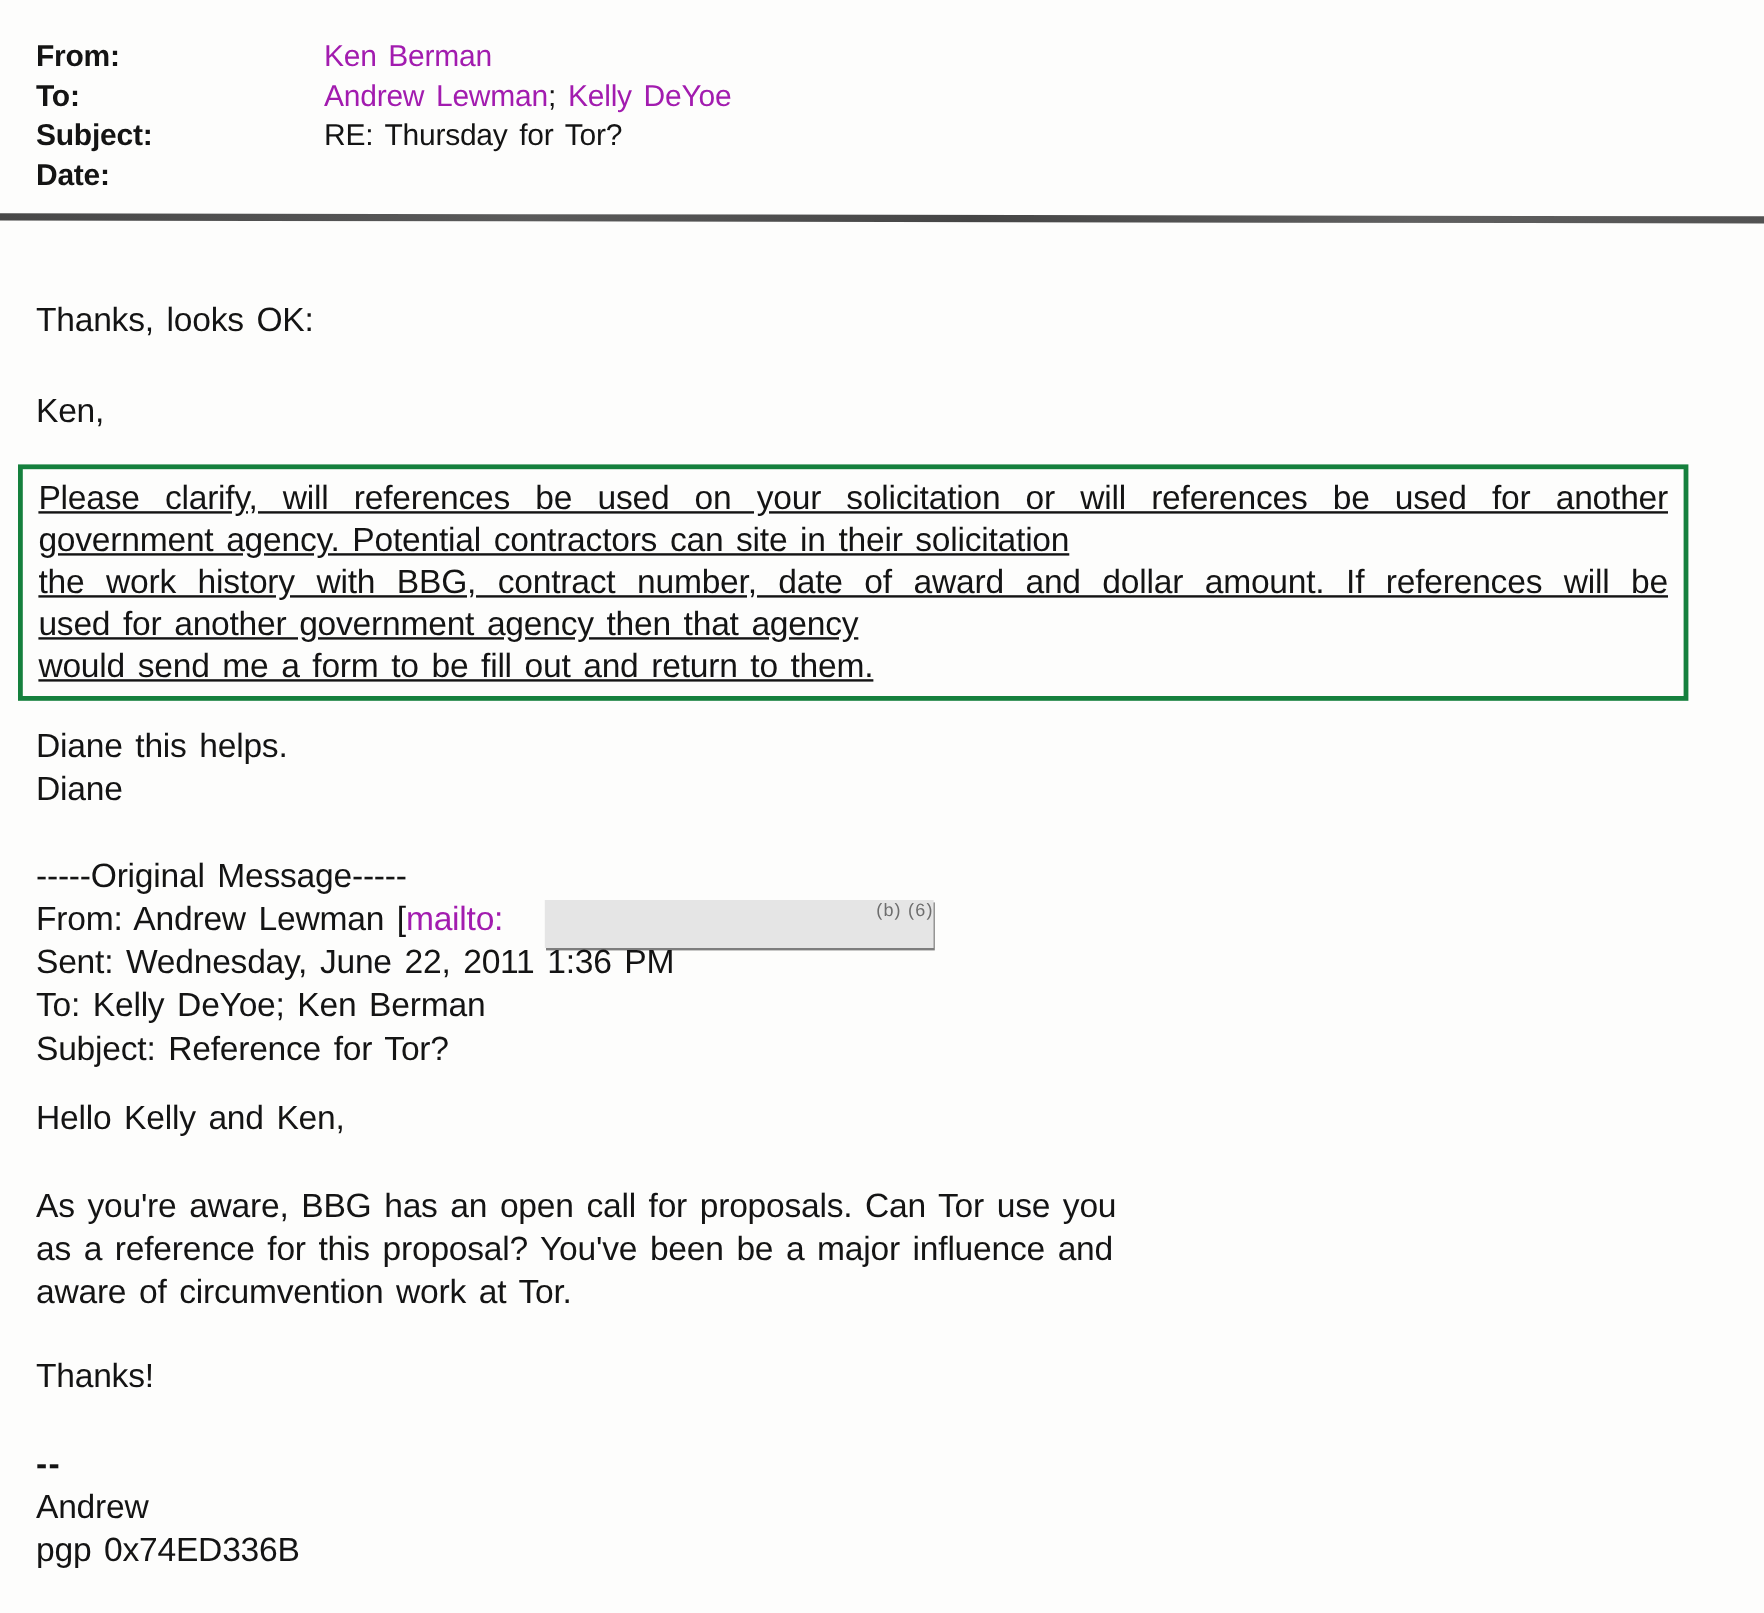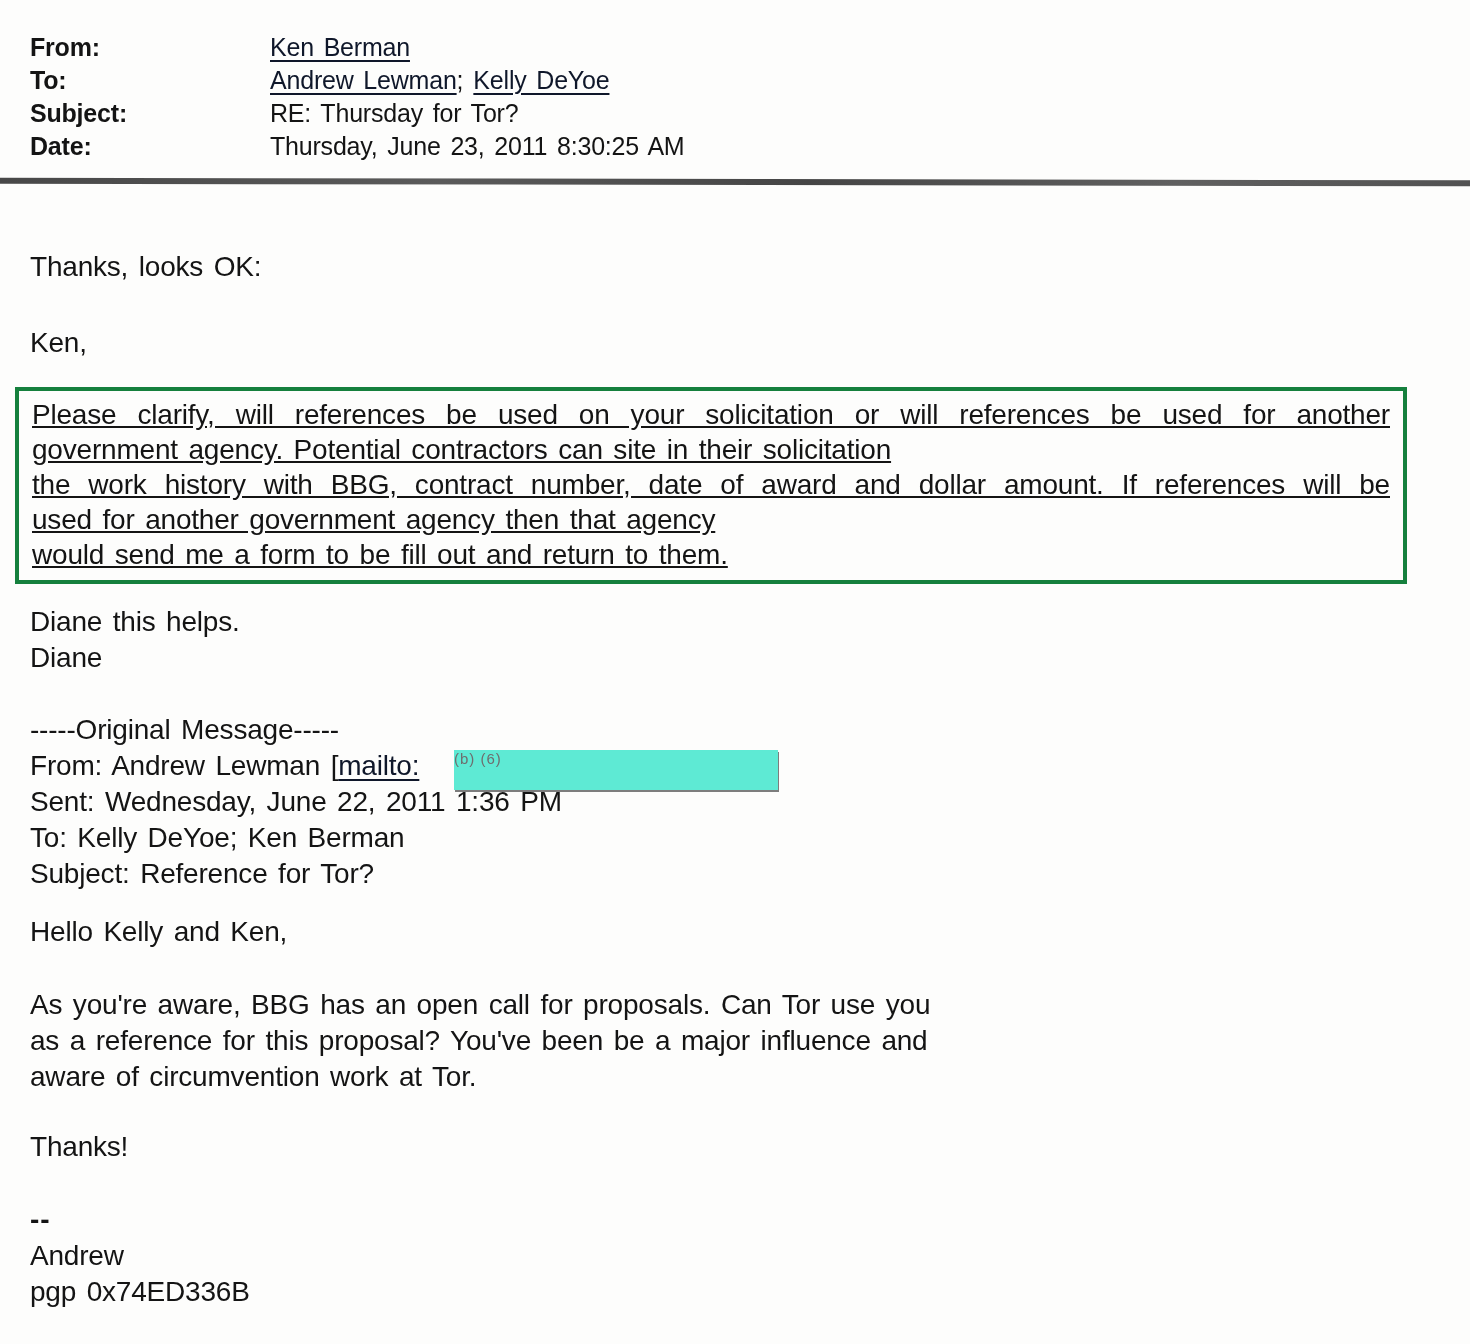--- a/index.html
+++ b/index.html
@@ -14,21 +14,21 @@
     letter-spacing: -0.2px;
     overflow: hidden;
   }
   .page { position: relative; width: 1470px; height: 1316px; }
 
   
   .hdr { padding: 31px 0 0 30px; font-size: 25px; line-height: 33px; }
   .hrow { display: flex; }
   .hlabel { width: 240px; font-weight: 700; flex: 0 0 240px; }
   .hvalue { font-weight: 400; }
-  .lnk { color: #0f172a; text-decoration: underline; text-decoration-thickness: 2px; text-underline-offset: 4px; cursor: pointer; }
+  .lnk { color: #a21caf; text-decoration-thickness: 2px; text-underline-offset: 4px; cursor: pointer; }
   .sep { margin-right: 10px; }
 
   .divider {
     margin-top: 16px; height: 6px; width: 1470px;
     background: linear-gradient(90deg, #484848, #5a5a5a 30%, #454545 55%, #606060 80%, #525252);
     transform: rotate(0.10deg);
   }
 
   
   .body { padding-left: 30px; }
@@ -47,23 +47,23 @@
   .line-j { text-align: justify; text-align-last: justify; }
 
   .closing   { margin-top: 20px; }
   .origblock { margin-top: 36px; }
   .origline  { position: relative; }
 
   .redaction {
     position: absolute;
     left: 424px; top: 2px;
     width: 324px; height: 40px;
-    background: #5eead4;
+    background: #e5e5e5;
     z-index: 2;
-    text-align: left;
+    text-align: right;
     box-shadow: 1px 2px 0 rgba(20,20,20,.55);
   }
   .redaction-label {
     display: block;
     margin-top: 1px;
     font-size: 15px; line-height: 16px;
     color: #6e6e6e;
     letter-spacing: 1px;
     word-spacing: 0;
   }
@@ -91,21 +91,20 @@
       <span class="hvalue">
         <span class="lnk">Andrew Lewman</span><span class="sep">;</span><span class="lnk">Kelly DeYoe</span>
       </span>
     </div>
     <div class="hrow">
       <span class="hlabel">Subject:</span>
       <span class="hvalue">RE: Thursday for Tor?</span>
     </div>
     <div class="hrow">
       <span class="hlabel">Date:</span>
-      <span class="hvalue">Thursday, June 23, 2011 8:30:25 AM</span>
     </div>
   </div>
 
   <div class="divider"></div>
 
   <div class="body">
 
     <div class="greeting">Thanks, looks OK:</div>
     <div class="salutation">Ken,</div>
 

